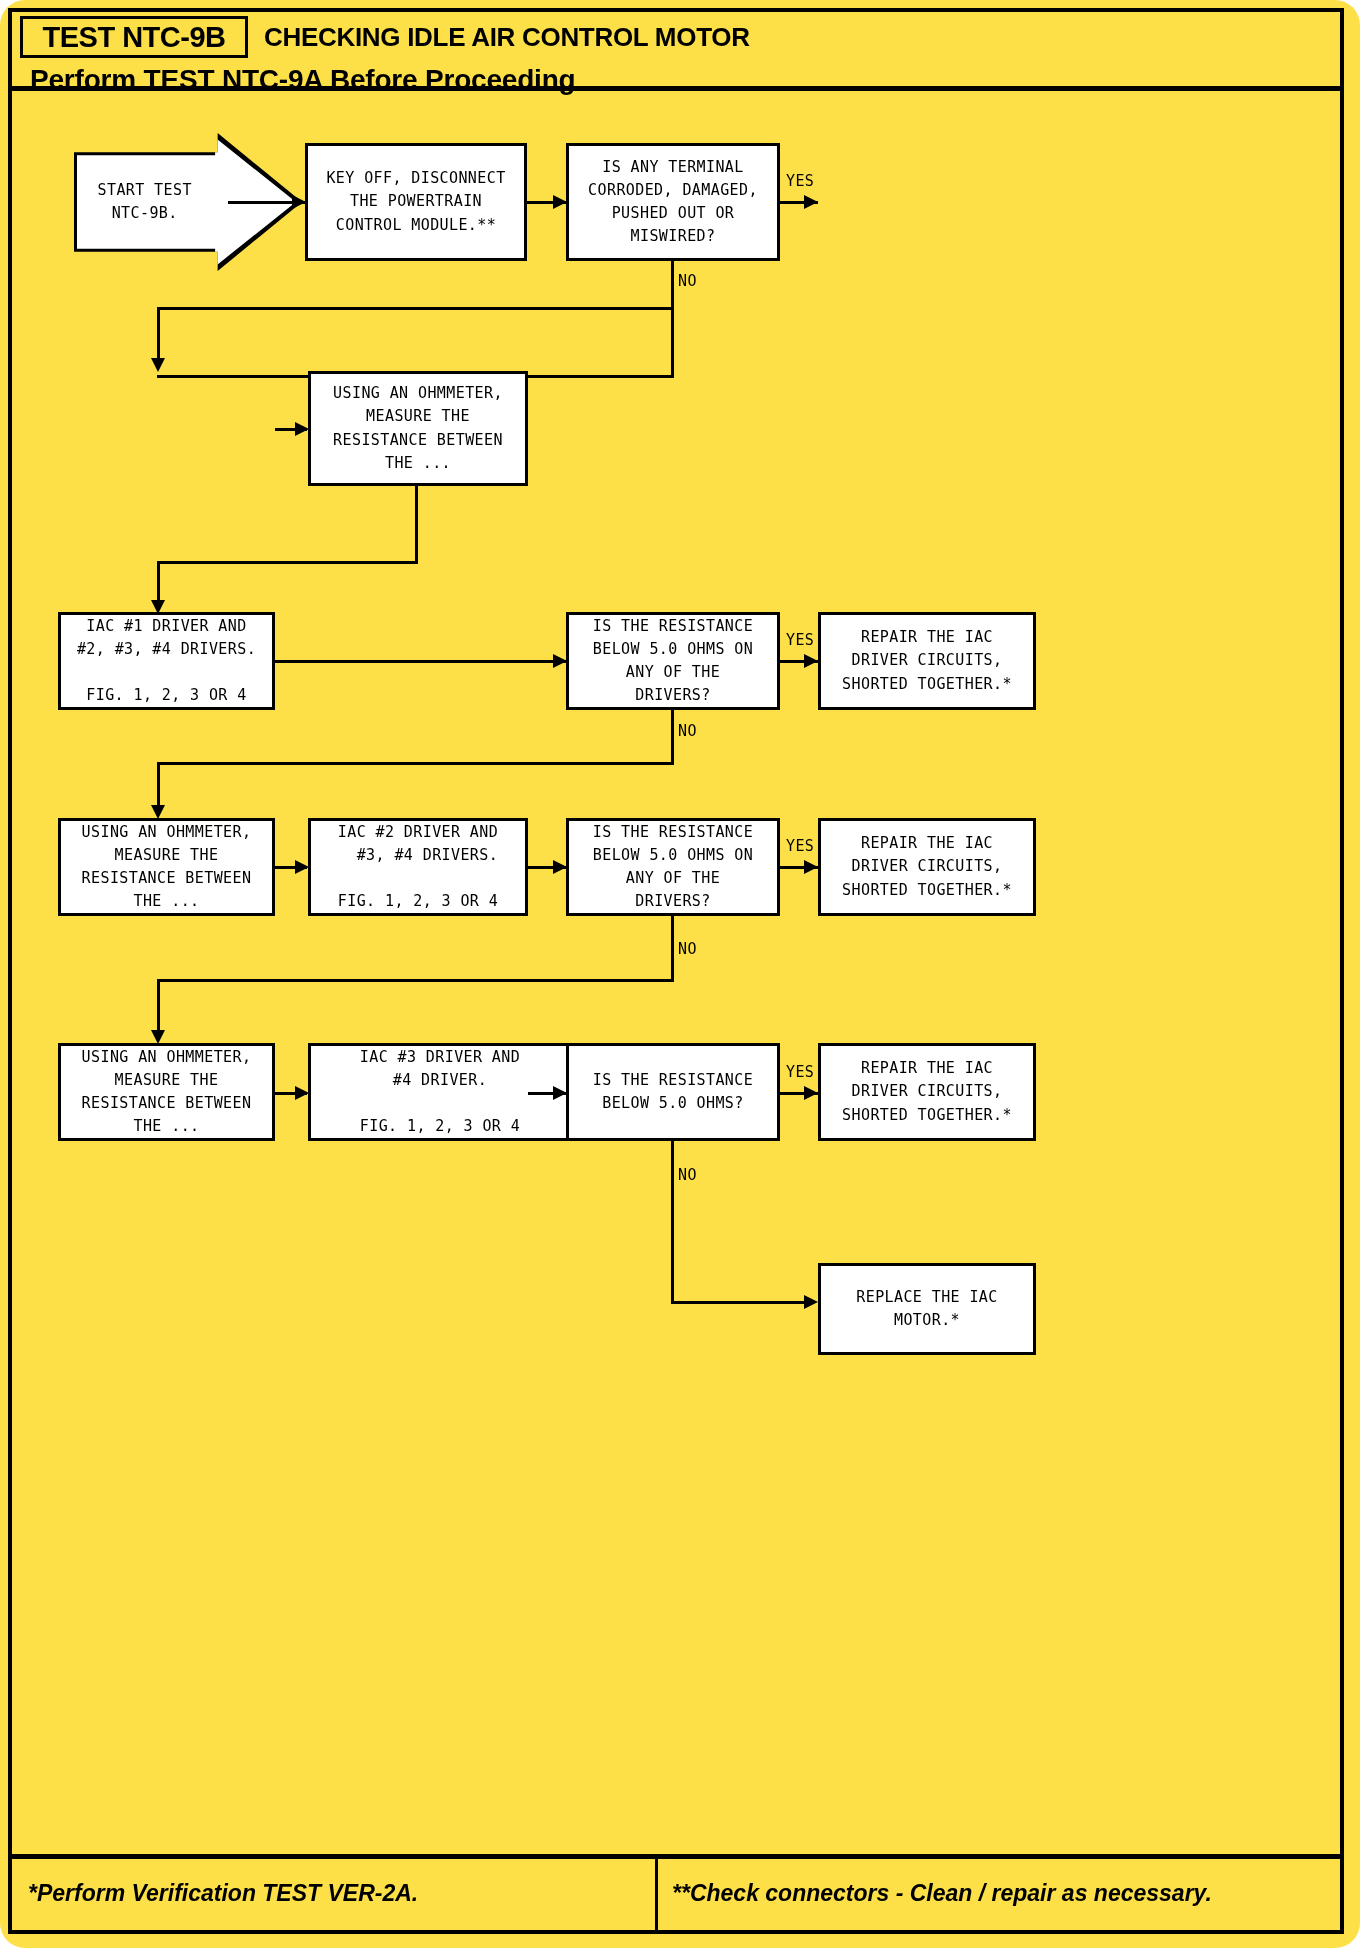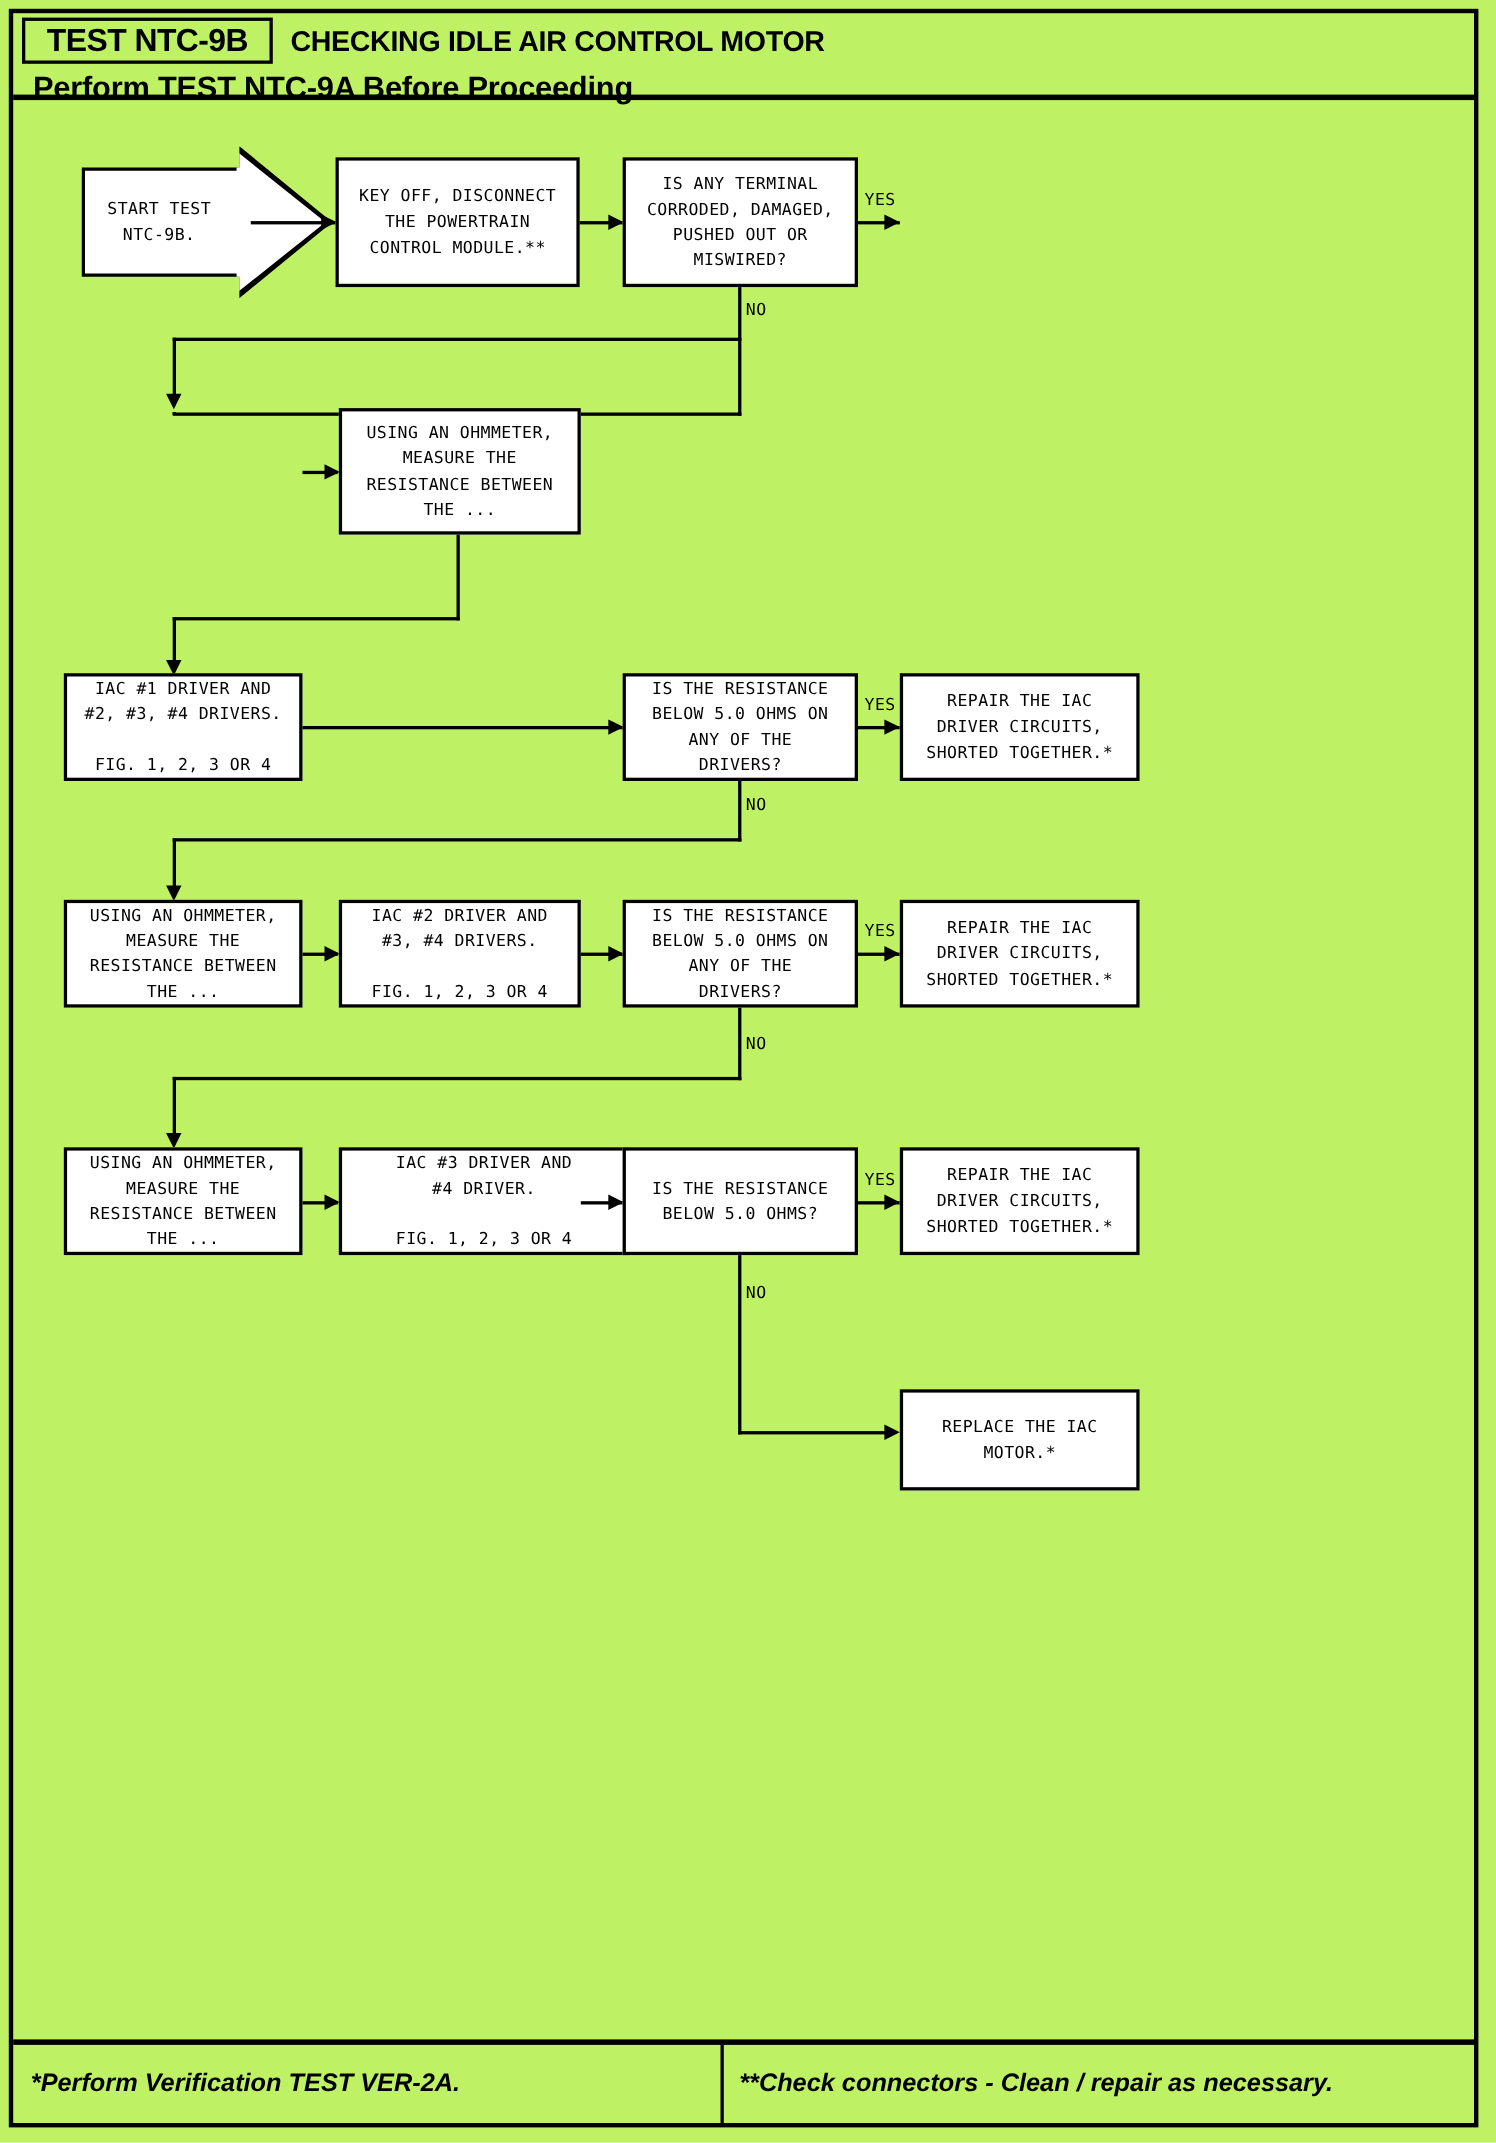--- a/index.html
+++ b/index.html
@@ -7,22 +7,23 @@
     padding: 0;
     background: #ffffff;
   }
   body {
     font-family: "Liberation Sans", sans-serif;
   }
   #page {
     position: relative;
     width: 1360px;
     height: 1948px;
-    background: #bef264;
+    background: #fde047;
     overflow: hidden;
+    border-radius: 25px;
   }
 
   
   .outer-frame {
     position: absolute;
     left: 8px;
     top: 8px;
     width: 1336px;
     height: 1926px;
     border: 4px solid #000;
@@ -334,21 +335,21 @@
   <div class="node" style="left:58px; top:818px; width:217px; height:98px;">
     <div class="node-text">USING AN OHMMETER,
 MEASURE THE
 RESISTANCE BETWEEN
 THE ...</div>
   </div>
 
   <div class="hline" style="left:275px; top:866px; width:32px;"></div>
   <div class="arrow-right" style="left:295px; top:860px;"></div>
 
-  <div class="node" style="left:308px; top:818px; width:220px; height:98px;">
+  <div class="node" style="left:308px; top:818px; width:220px; height:98px;text-align:right;">
     <div class="node-text">IAC #2 DRIVER AND
 #3, #4 DRIVERS.
 
 FIG. 1, 2, 3 OR 4</div>
   </div>
 
   <div class="hline" style="left:528px; top:866px; width:40px;"></div>
   <div class="arrow-right" style="left:553px; top:860px;"></div>
 
   <div class="node" style="left:566px; top:818px; width:214px; height:98px;">

